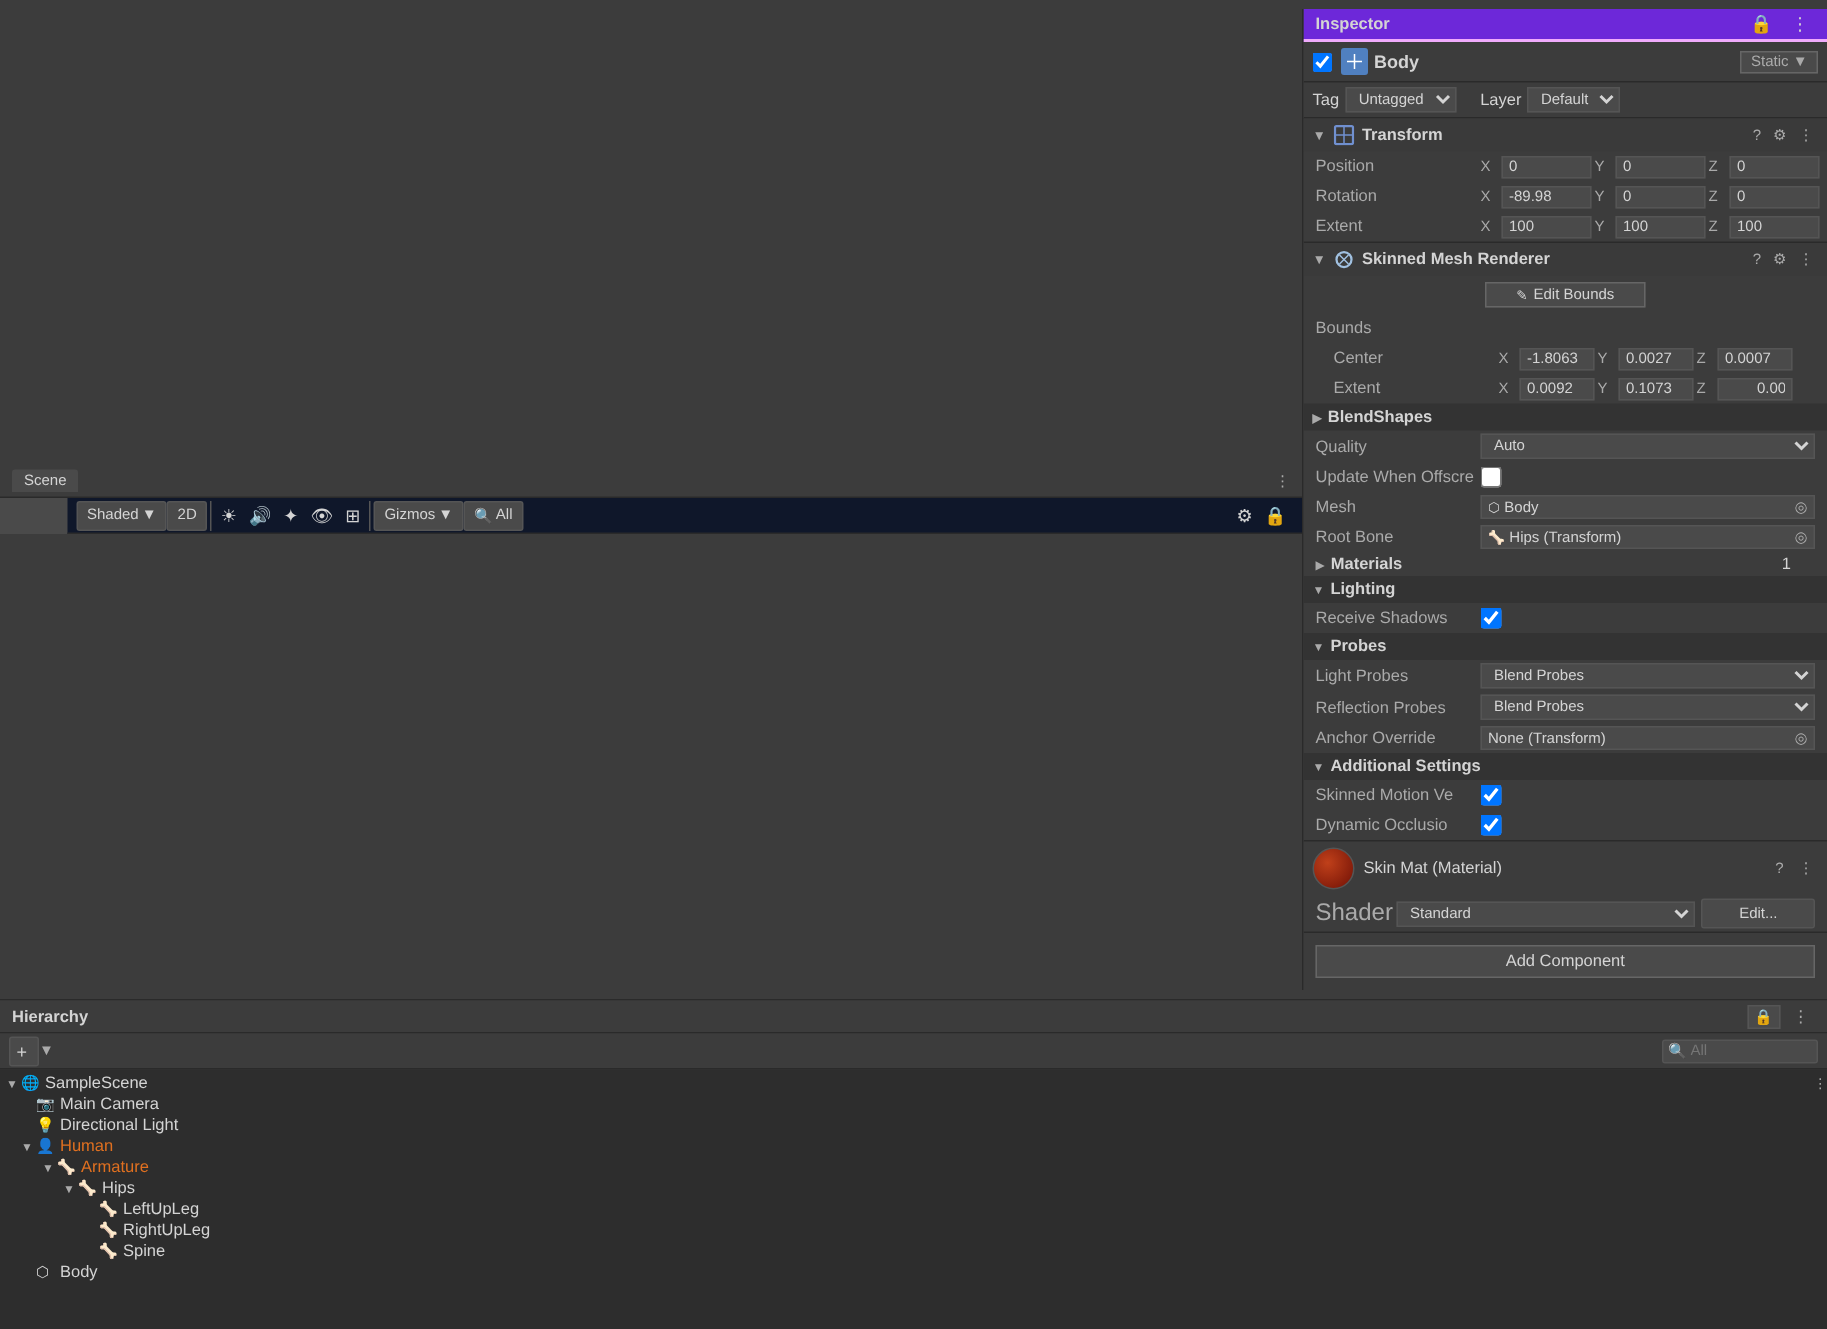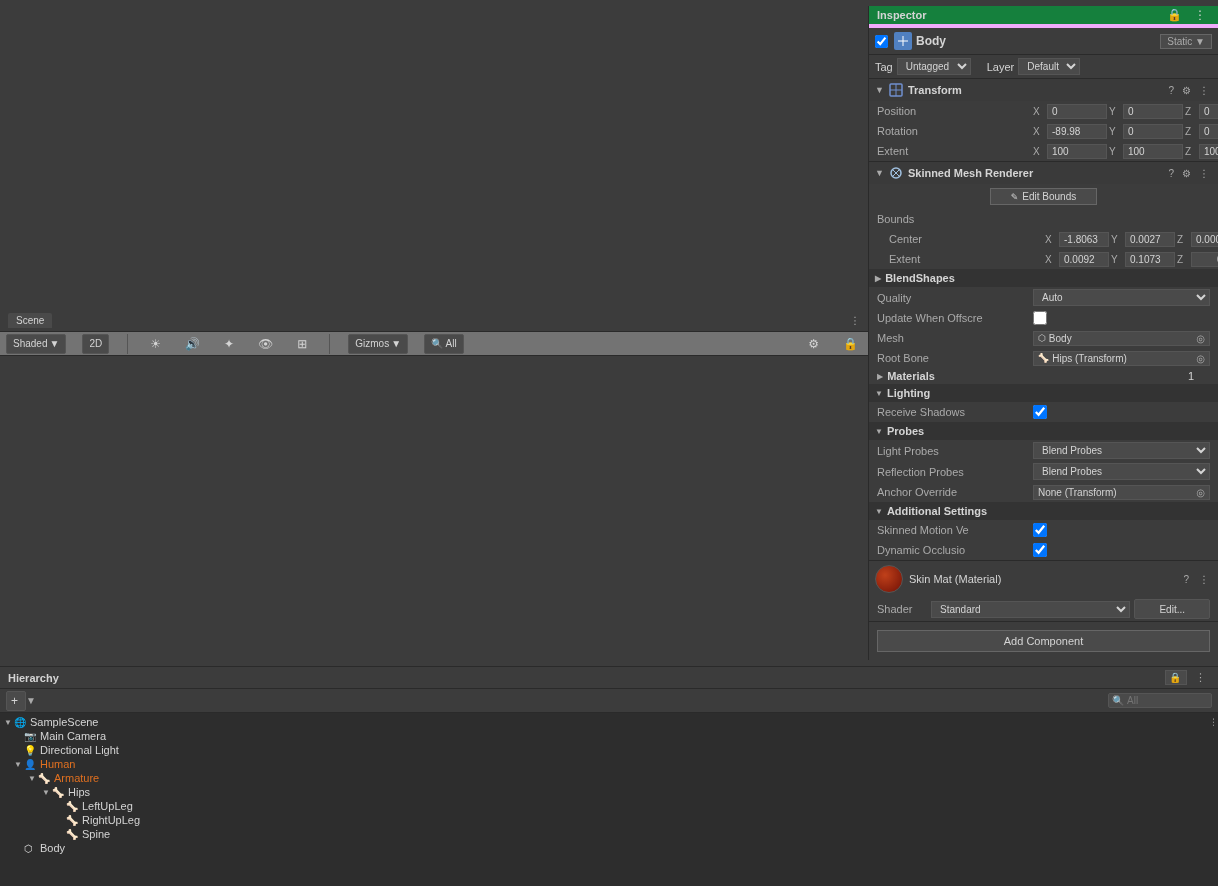--- a/index.html
+++ b/index.html
@@ -6,21 +6,21 @@
     body { background: #3c3c3c; color: #d4d4d4; font-family: Arial, sans-serif; font-size: 11px; width: 1218px; height: 886px; overflow: hidden; display: flex; flex-direction: column; }
     .toolbar-btn { background: #4a4a4a; border: 1px solid #555; color: #d4d4d4; padding: 2px 6px; font-size: 10px; cursor: pointer; border-radius: 2px; height: 20px; display: flex; align-items: center; gap: 2px; }
     .toolbar-sep { width: 1px; height: 20px; background: #555; margin: 0 2px; }
     .toolbar-icon-btn { background: none; border: none; color: #d4d4d4; cursor: pointer; padding: 2px 4px; font-size: 12px; }
 
     
     .scene-view { flex: 1; background: #4a4a4a; position: relative; display: flex; flex-direction: column; }
     .scene-tab-bar { height: 22px; background: #3c3c3c; display: flex; align-items: center; padding: 0 8px; gap: 4px; border-bottom: 1px solid #2a2a2a; }
     .scene-tab { font-size: 10px; color: #d4d4d4; padding: 2px 8px; cursor: pointer; }
     .scene-tab.active { background: #4a4a4a; border-radius: 2px 2px 0 0; }
-    .scene-toolbar { height: 24px; background: #737373; display: flex; align-items: center; padding: 0 6px; gap: 16px; border-bottom: 1px solid #2a2a2a; }
+    .scene-toolbar { height: 24px; background: #0f172a; display: flex; align-items: center; padding: 0 6px; gap: 0; border-bottom: 1px solid #2a2a2a; margin-left: 45px; }
     .scene-canvas { flex: 1; position: relative; background: #525252; overflow: hidden; }
 
     
     .grid-svg { position: absolute; bottom: 0; left: 0; width: 100%; height: 70%; }
 
     
     .gizmo-axes { position: absolute; top: 40px; right: 40px; width: 60px; height: 60px; }
 
     
     .persp-label { position: absolute; top: 130px; right: 10px; font-size: 10px; color: #aaa; }
@@ -38,21 +38,21 @@
     .hierarchy-content { flex: 1; background: #2d2d2d; overflow-y: auto; padding: 2px 0; }
     .tree-item { display: flex; align-items: center; padding: 1px 0; cursor: pointer; font-size: 11px; }
     .tree-indent { display: inline-block; }
     .tree-arrow { display: inline-block; width: 10px; font-size: 8px; color: #aaa; }
     .tree-icon { display: inline-block; width: 14px; font-size: 10px; margin-right: 2px; }
     .tree-label { color: #d4d4d4; }
     .tree-label.orange { color: #e07020; }
 
     
     .inspector-panel { width: 350px; background: #3c3c3c; border-left: 1px solid #2a2a2a; display: flex; flex-direction: column; overflow: hidden; }
-    .inspector-tab-bar { height: 22px; background: #15803d; display: flex; align-items: center; padding: 0 8px; justify-content: space-between; border-bottom: 4px solid #f0abfc; }
+    .inspector-tab-bar { height: 22px; background: #6d28d9; display: flex; align-items: center; padding: 0 8px; justify-content: space-between; border-bottom: 2px solid #f0abfc; }
     .inspector-content { flex: 1; overflow-y: auto; background: #3c3c3c; }
 
     
     .obj-header { display: flex; align-items: center; padding: 4px 6px; border-bottom: 1px solid #2a2a2a; gap: 4px; }
     .obj-icon { width: 18px; height: 18px; background: #5080c0; border-radius: 2px; display: flex; align-items: center; justify-content: center; color: white; font-size: 10px; }
     .obj-name { flex: 1; font-size: 12px; font-weight: bold; color: #d4d4d4; }
     .static-badge { background: #4a4a4a; border: 1px solid #666; padding: 1px 6px; font-size: 10px; color: #aaa; cursor: pointer; }
 
     
     .tag-layer-row { display: flex; align-items: center; padding: 3px 6px; gap: 4px; border-bottom: 1px solid #2a2a2a; font-size: 11px; }
@@ -61,21 +61,21 @@
     
     .component { border-bottom: 1px solid #2a2a2a; }
     .component-header { display: flex; align-items: center; padding: 3px 6px; background: #3a3a3a; cursor: pointer; gap: 4px; }
     .component-toggle { font-size: 9px; color: #aaa; }
     .component-icon { width: 16px; height: 16px; display: flex; align-items: center; justify-content: center; }
     .component-title { flex: 1; font-size: 11px; font-weight: bold; color: #d4d4d4; }
     .component-btns { display: flex; gap: 2px; }
     .component-btn { background: none; border: none; color: #aaa; cursor: pointer; font-size: 10px; padding: 1px 3px; }
 
     
-    .prop-row { display: flex; align-items: center; padding: 2px 8px; min-height: 20px; gap: 46px; }
+    .prop-row { display: flex; align-items: center; padding: 2px 8px; min-height: 20px; }
     .prop-label { width: 110px; color: #aaa; font-size: 11px; flex-shrink: 0; }
     .prop-input { background: #4a4a4a; border: 1px solid #555; color: #d4d4d4; font-size: 10px; padding: 1px 4px; width: 60px; }
     .prop-xyz { display: flex; align-items: center; gap: 2px; }
     .prop-xyz-label { font-size: 10px; color: #aaa; width: 12px; }
     .prop-select { background: #4a4a4a; border: 1px solid #555; color: #d4d4d4; font-size: 10px; padding: 1px 4px; flex: 1; cursor: pointer; }
     .prop-checkbox { width: 14px; height: 14px; cursor: pointer; }
     .prop-obj { display: flex; align-items: center; flex: 1; background: #4a4a4a; border: 1px solid #555; padding: 1px 4px; }
     .prop-obj-icon { font-size: 9px; margin-right: 3px; }
     .prop-obj-name { font-size: 10px; color: #d4d4d4; flex: 1; }
     .prop-obj-btn { background: none; border: none; color: #aaa; cursor: pointer; font-size: 10px; }
@@ -84,21 +84,21 @@
 
     
     .skin-mat-row { display: flex; align-items: center; padding: 4px 6px; border-top: 1px solid #2a2a2a; gap: 6px; }
     .skin-mat-icon { width: 28px; height: 28px; border-radius: 50%; background: radial-gradient(circle at 35% 35%, #c0401a, #701005); border: 1px solid #555; }
     .skin-mat-info { flex: 1; }
     .skin-mat-name { font-size: 11px; color: #d4d4d4; }
     .skin-mat-btns { display: flex; gap: 4px; }
 
     
     .shader-row { display: flex; align-items: center; padding: 2px 8px; gap: 4px; }
-    .shader-label { color: #aaa; font-size: 11px; width: 50px; }
+    .shader-label { color: #aaa; font-size: 16px; width: 50px; }
 
     
     .add-component-area { padding: 8px; }
     .add-component-btn { width: 100%; background: #4a4a4a; border: 1px solid #666; color: #d4d4d4; padding: 4px; font-size: 11px; cursor: pointer; }
 
     
     .edit-bounds-row { display: flex; justify-content: center; padding: 4px; }
     .edit-bounds-btn { background: #4a4a4a; border: 1px solid #666; color: #d4d4d4; padding: 2px 20px; font-size: 10px; cursor: pointer; display: flex; align-items: center; gap: 4px; }
 
     

